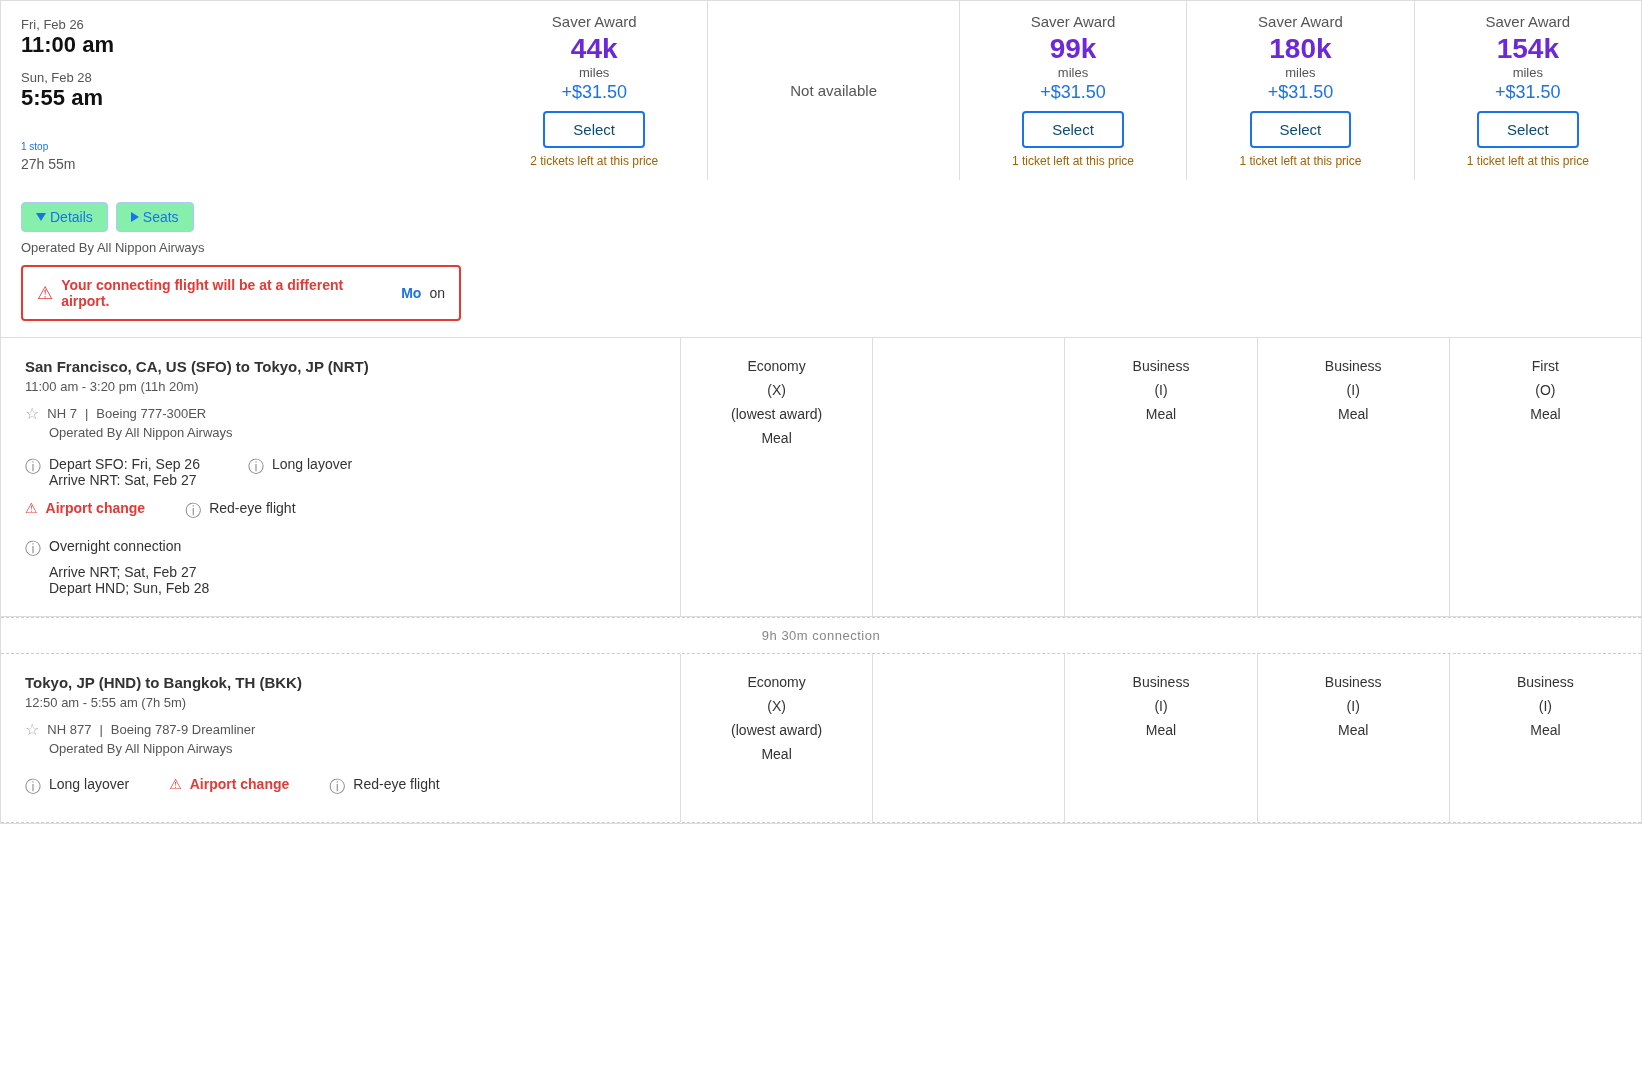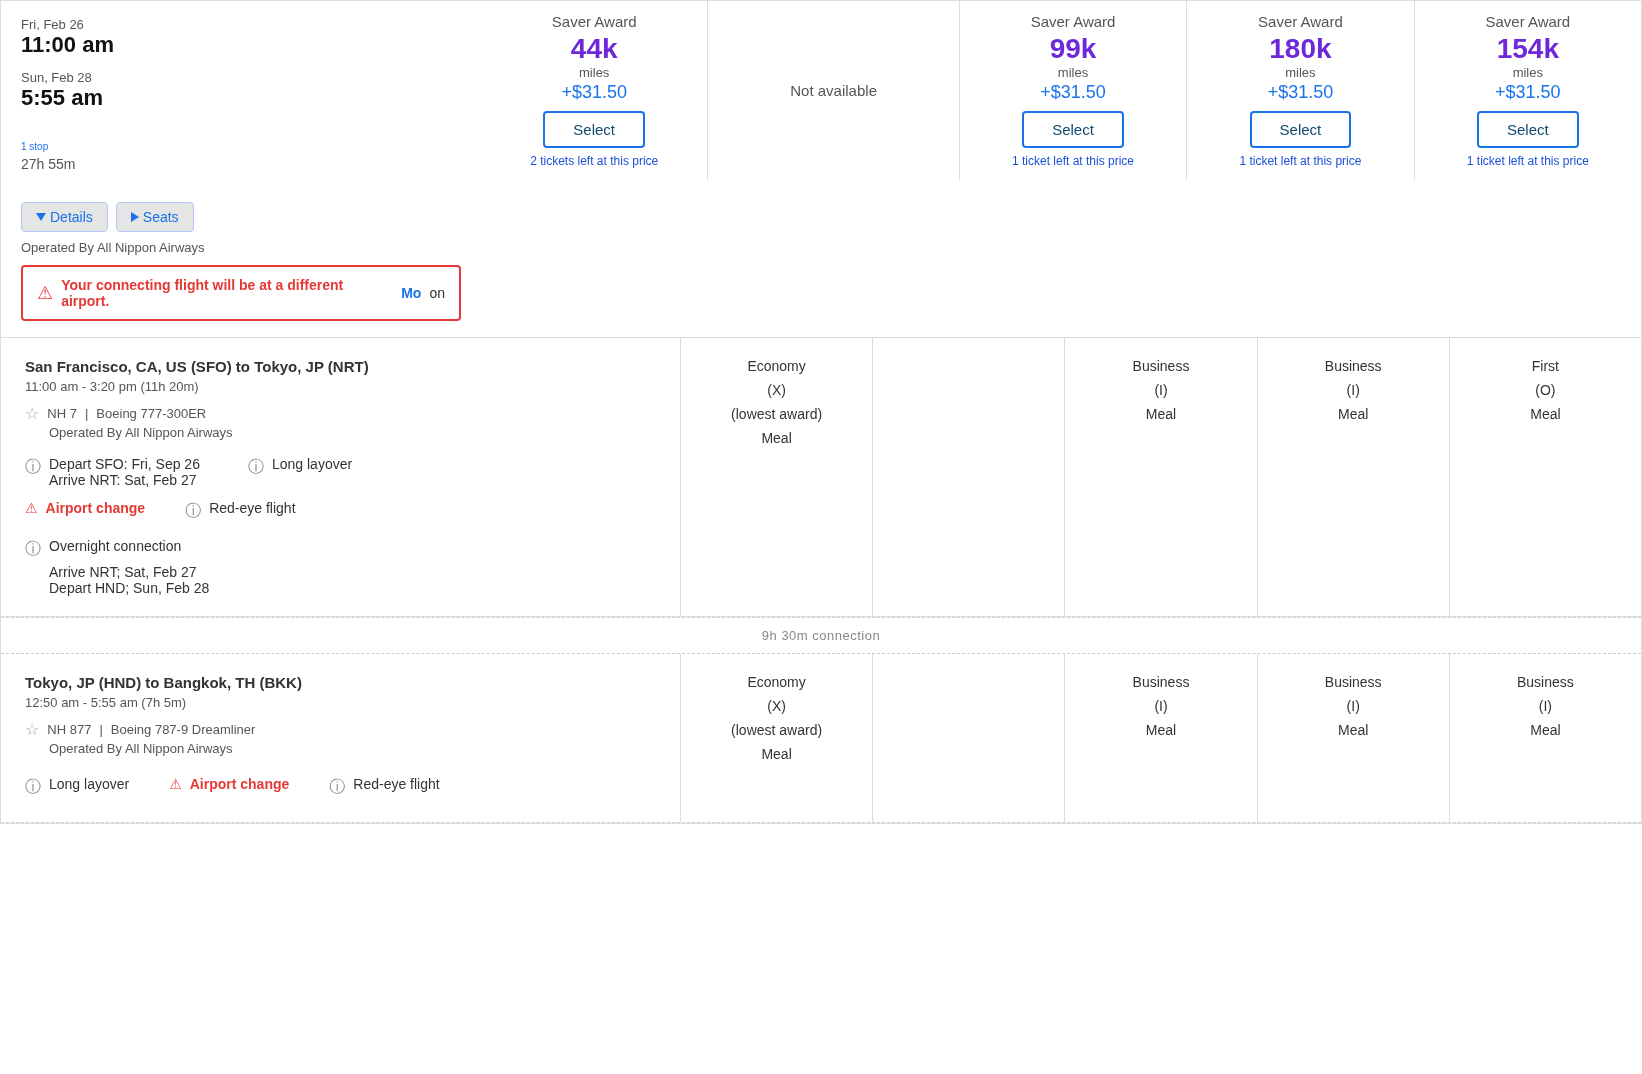--- a/index.html
+++ b/index.html
@@ -34,21 +34,21 @@
       flex-direction: column;
     }
 
     .flight-date { font-size: 13px; color: #555; }
     .flight-time { font-size: 22px; font-weight: bold; color: #111; }
 
     .stop-link { color: #1a73e8; text-decoration: none; font-size: 10px; }
     .duration { color: #555; font-size: 14px; }
 
     .detail-btn {
-      background: #e5e5e5;
+      background: #86efac;
       color: #1a73e8;
       border: 1px solid #b3c7f7;
       padding: 6px 14px;
       border-radius: 4px;
       cursor: pointer;
       font-size: 14px;
       display: flex;
       align-items: center;
       gap: 4px;
     }
@@ -100,21 +100,21 @@
       color: #0c4a6e;
       padding: 8px 28px;
       border-radius: 4px;
       font-size: 15px;
       cursor: pointer;
       font-weight: 500;
     }
 
     .tickets-left {
       font-size: 12px;
-      color: #1d4ed8;
+      color: #a16207;
       margin-top: 6px;
       text-align: center;
     }
 
     .not-available {
       font-size: 15px;
       color: #555;
       padding: 40px 20px;
       text-align: center;
       flex: 1;

